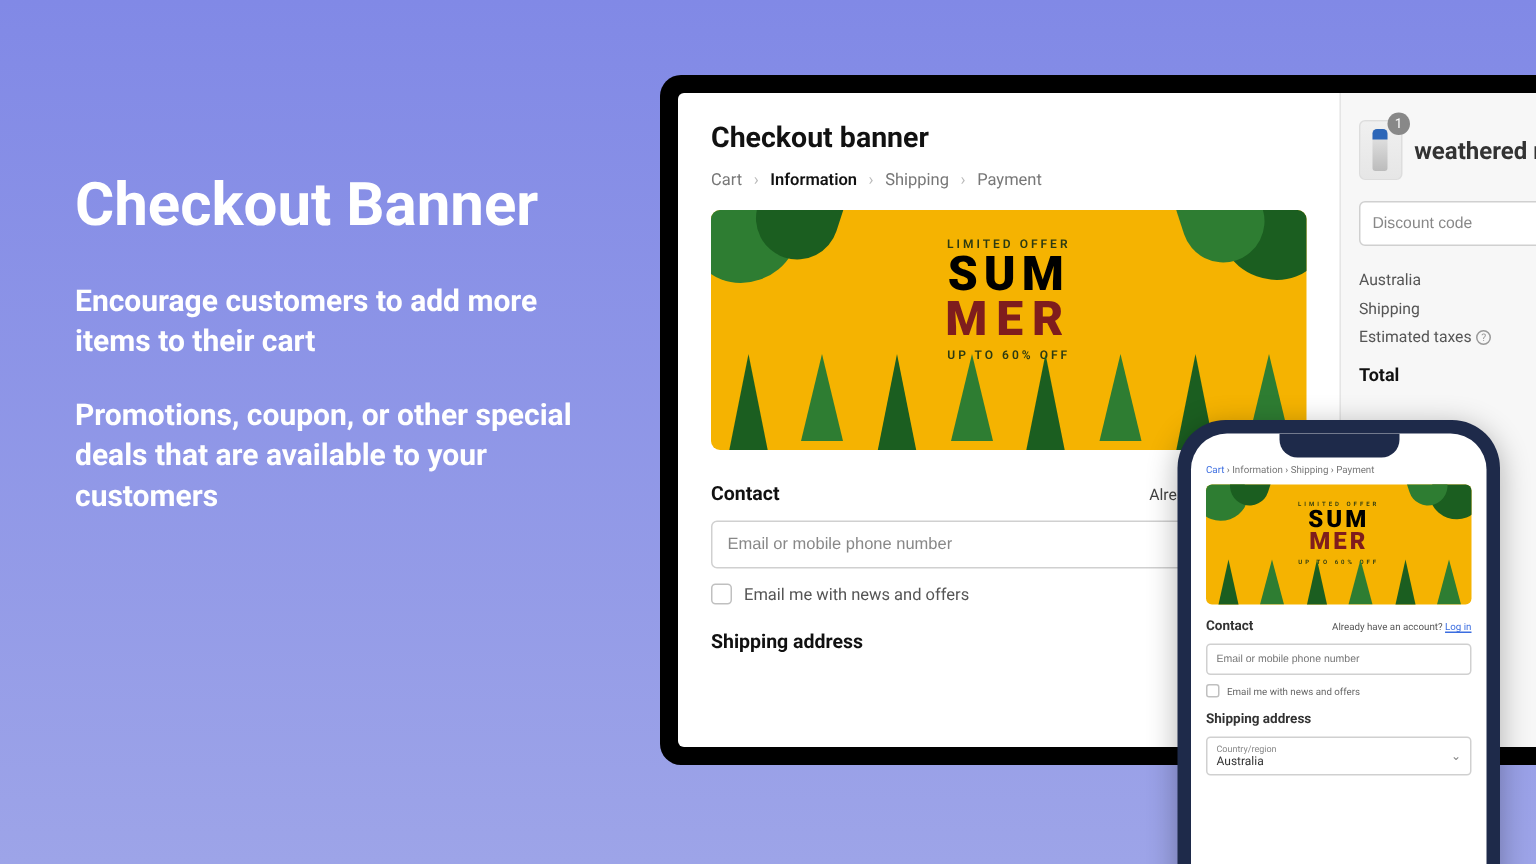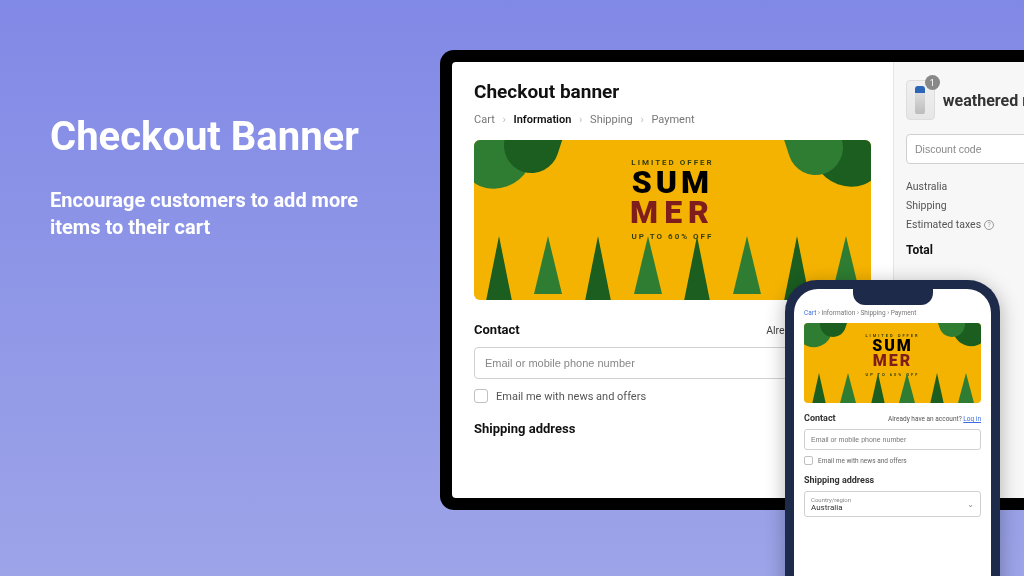--- a/index.html
+++ b/index.html
@@ -141,20 +141,21 @@
     border-radius: 50%; font-size: 7px; line-height: 9px; text-align: center; color: #999;
     vertical-align: middle; margin-left: 3px;
   }
 </style>
 </head>
 <body>
 
 <div class="marketing">
   <h1>Checkout Banner</h1>
   <p>Encourage customers to add more items to their cart</p>
+  <p>Promotions, coupon, or other special deals that are available to your customers</p>
 </div>
 
 <div class="desktop">
   <div class="desktop-screen">
     <div class="main-col">
       <div class="page-title">Checkout banner</div>
 
       <div class="breadcrumb">
         <span>Cart</span>
         <span class="sep">›</span>

